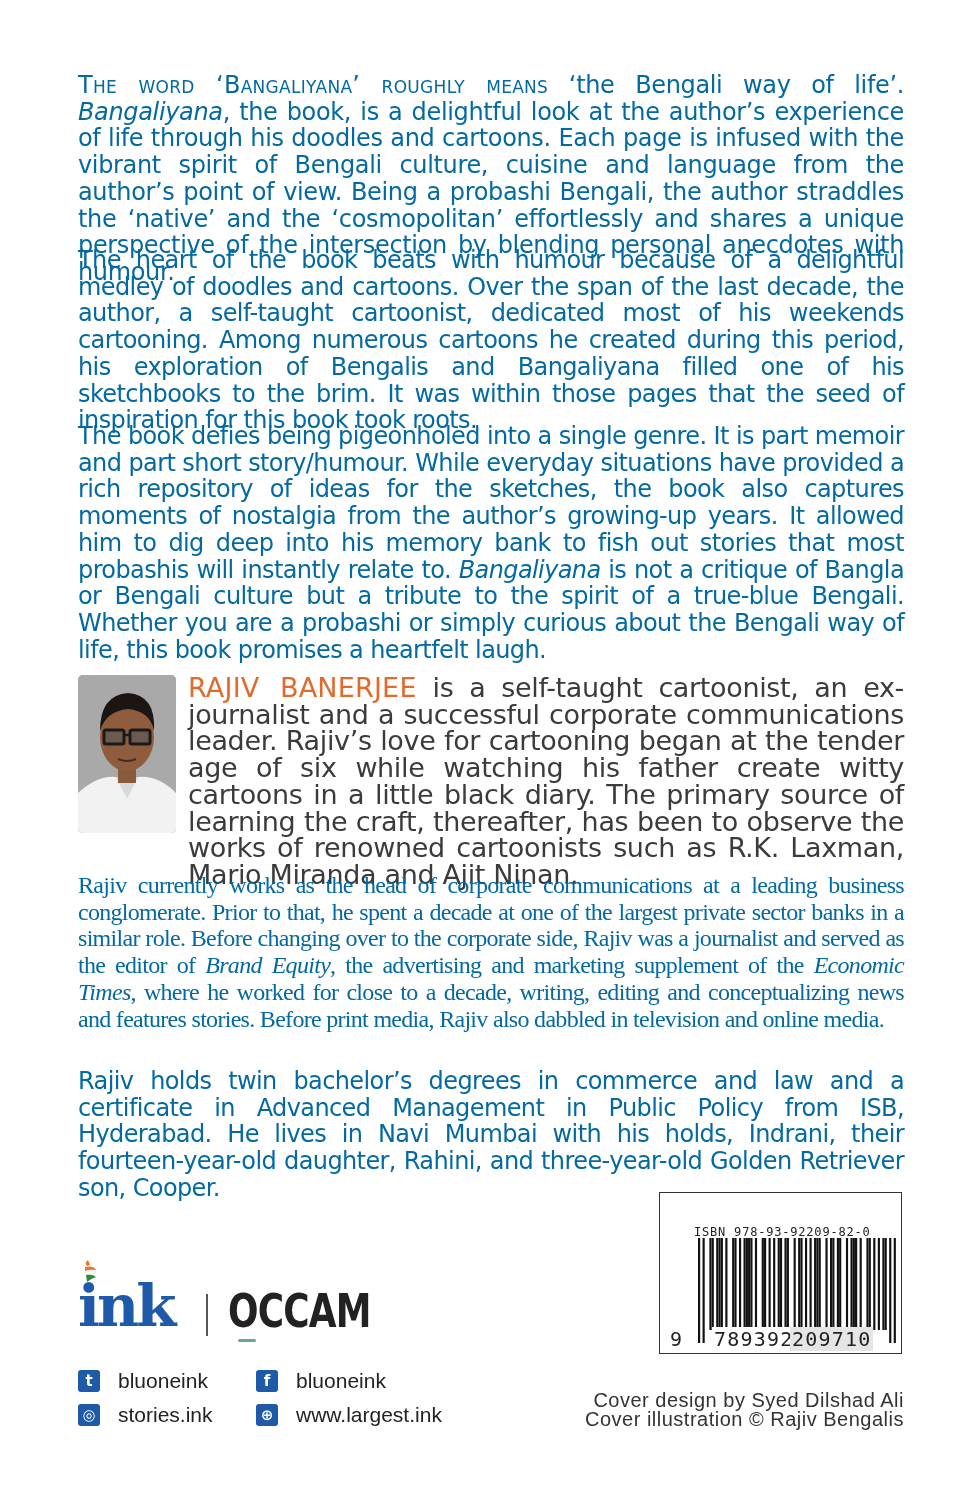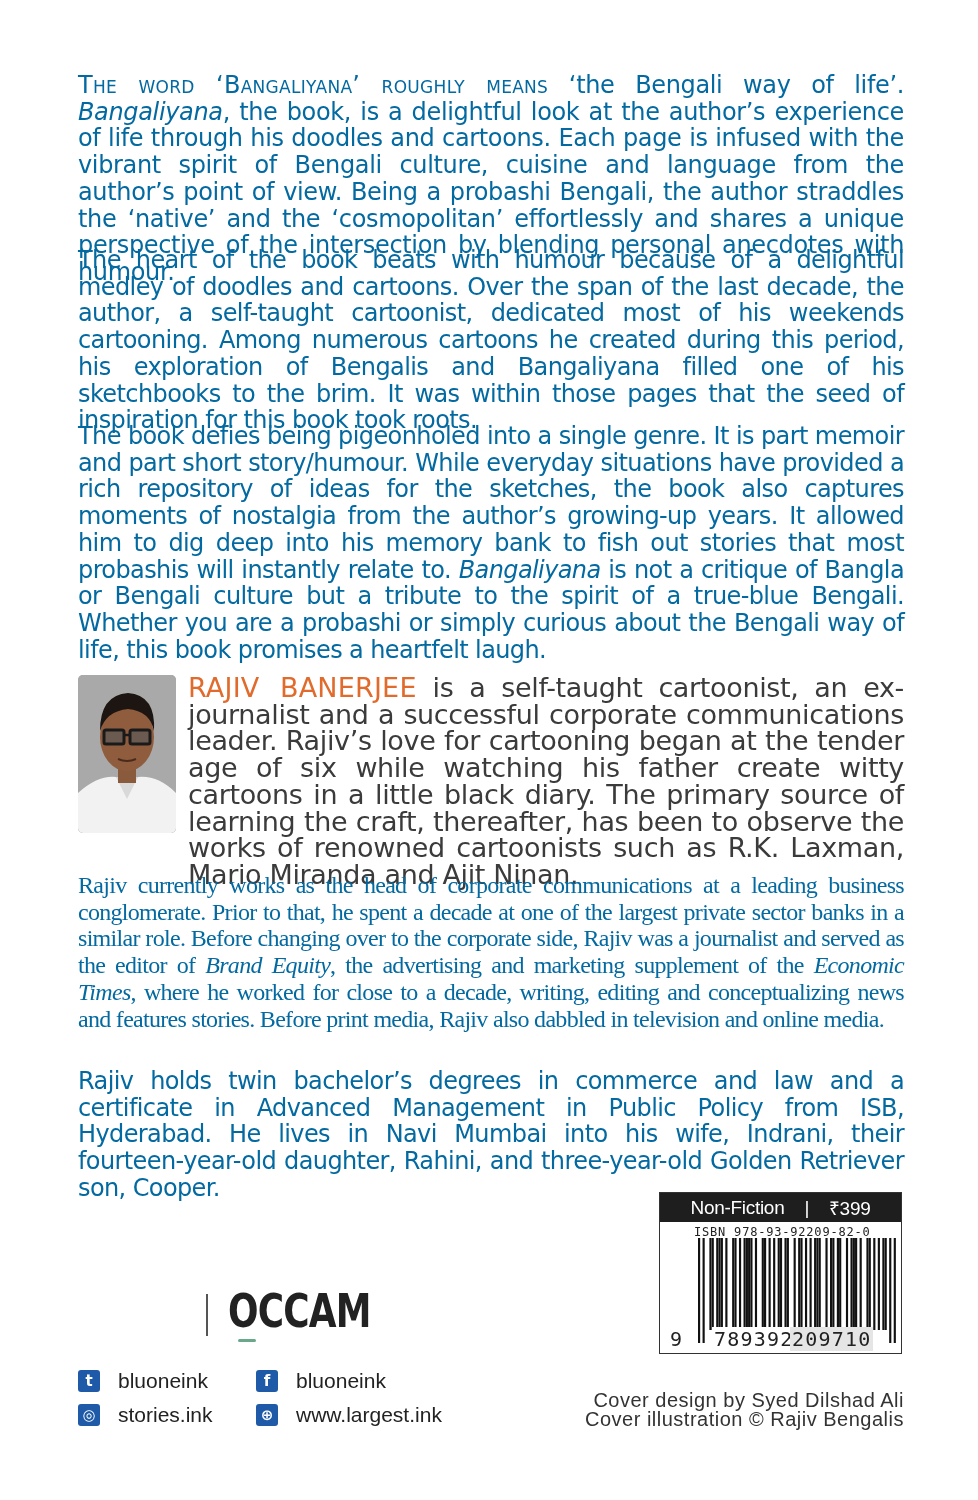--- a/index.html
+++ b/index.html
@@ -65,28 +65,23 @@
       <rect x="52" y="55" width="20" height="14" rx="2" fill="#6b5a50" stroke="#1a1a1a" stroke-width="3"></rect>
       <line x1="46" y1="60" x2="52" y2="60" stroke="#1a1a1a" stroke-width="2.5"></line>
       <path d="M40 84 Q49 88 58 84" stroke="#4a2a1c" stroke-width="2" fill="none"></path>
     </svg>
   </div>
   <div id="bio-text"><span class="author-name">RAJIV BANERJEE</span><span> is a self-taught cartoonist, an ex-journalist and a successful corporate communications leader. Rajiv’s love for cartooning began at the tender age of six while watching his father create witty cartoons in a little black diary. The primary source of learning the craft, thereafter, has been to observe the works of renowned cartoonists such as R.K. Laxman, Mario Miranda and Ajit Ninan.</span></div>
 </div>
 
 <div id="p5" class="para"><span>Rajiv currently works as the head of corporate communications at a leading business conglomerate. Prior to that, he spent a decade at one of the largest private sector banks in a similar role. Before changing over to the corporate side, Rajiv was a journalist and served as the editor of </span><i>Brand Equity</i><span>, the advertising and marketing supplement of the </span><i>Economic Times</i><span>, where he worked for close to a decade, writing, editing and conceptualizing news and features stories. Before print media, Rajiv also dabbled in television and online media.</span></div>
 
-<div id="p6" class="para">Rajiv holds twin bachelor’s degrees in commerce and law and a certificate in Advanced Management in Public Policy from ISB, Hyderabad. He lives in Navi Mumbai into his wife, Indrani, their fourteen-year-old daughter, Rahini, and three-year-old Golden Retriever son, Cooper.</div>
+<div id="p6" class="para">Rajiv holds twin bachelor’s degrees in commerce and law and a certificate in Advanced Management in Public Policy from ISB, Hyderabad. He lives in Navi Mumbai with his holds, Indrani, their fourteen-year-old daughter, Rahini, and three-year-old Golden Retriever son, Cooper.</div>
 
 <div id="barcode-box">
-  <div id="barcode-head">
-    <span>Non-Fiction</span>
-    <span>|</span>
-    <span>₹399</span>
-  </div>
   <div id="isbn-text">ISBN 978-93-92209-82-0</div>
   <svg id="bars">
       <rect x="0.00" y="0" width="2.16" height="105" fill="#111"></rect>
       <rect x="4.55" y="0" width="2.16" height="105" fill="#111"></rect>
       <rect x="11.38" y="0" width="2.16" height="92" fill="#111"></rect>
       <rect x="13.66" y="0" width="2.16" height="92" fill="#111"></rect>
       <rect x="18.21" y="0" width="2.16" height="92" fill="#111"></rect>
       <rect x="20.48" y="0" width="2.16" height="92" fill="#111"></rect>
       <rect x="22.76" y="0" width="2.16" height="92" fill="#111"></rect>
       <rect x="27.31" y="0" width="2.16" height="92" fill="#111"></rect>
@@ -134,20 +129,29 @@
       <rect x="195.72" y="0" width="2.16" height="105" fill="#111"></rect>
     </svg>
   <div id="ean-digits">
     <span id="ean-first">9</span>
     <span id="ean-left">789392</span>
     <span id="ean-right">209710</span>
   </div>
 </div>
 
 <div id="logos">
+  <div id="ink-logo">
+    <svg id="flame" viewBox="0 0 16 22">
+      <path d="M6 0 Q2 3 5 6 L8 5 Z" fill="#e8762c"></path>
+      <path d="M3 7 Q12 5 14 10 Q8 9 3 11 Z" fill="#e8762c"></path>
+      <path d="M3 12 Q9 10 14 12 Q10 15 4 15 Z" fill="#ffffff" stroke="#ddd" stroke-width="0.5"></path>
+      <path d="M4 15 Q11 14 14 17 Q8 19 5 22 Z" fill="#2e8b3a"></path>
+    </svg>
+    <span id="ink-word">ink</span>
+  </div>
   <div id="logo-divider"></div>
   <span id="occam-word">OCCAM</span>
   <div id="occam-underline"></div>
 </div>
 
 <div id="soc-tw" class="social">
   <span class="ic">t</span>
   <span>bluoneink</span>
 </div>
 <div id="soc-fb" class="social">

